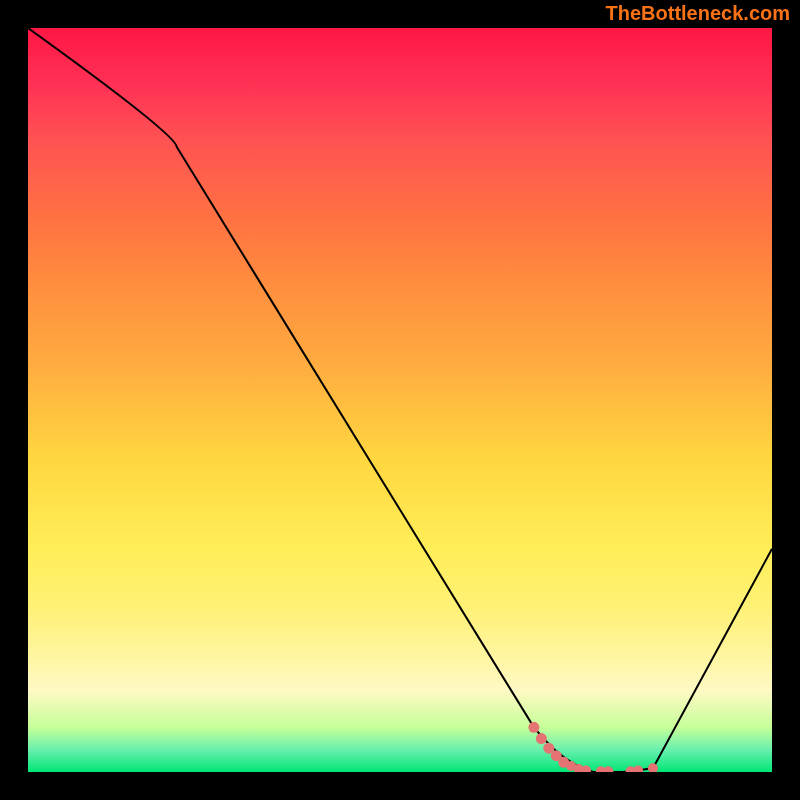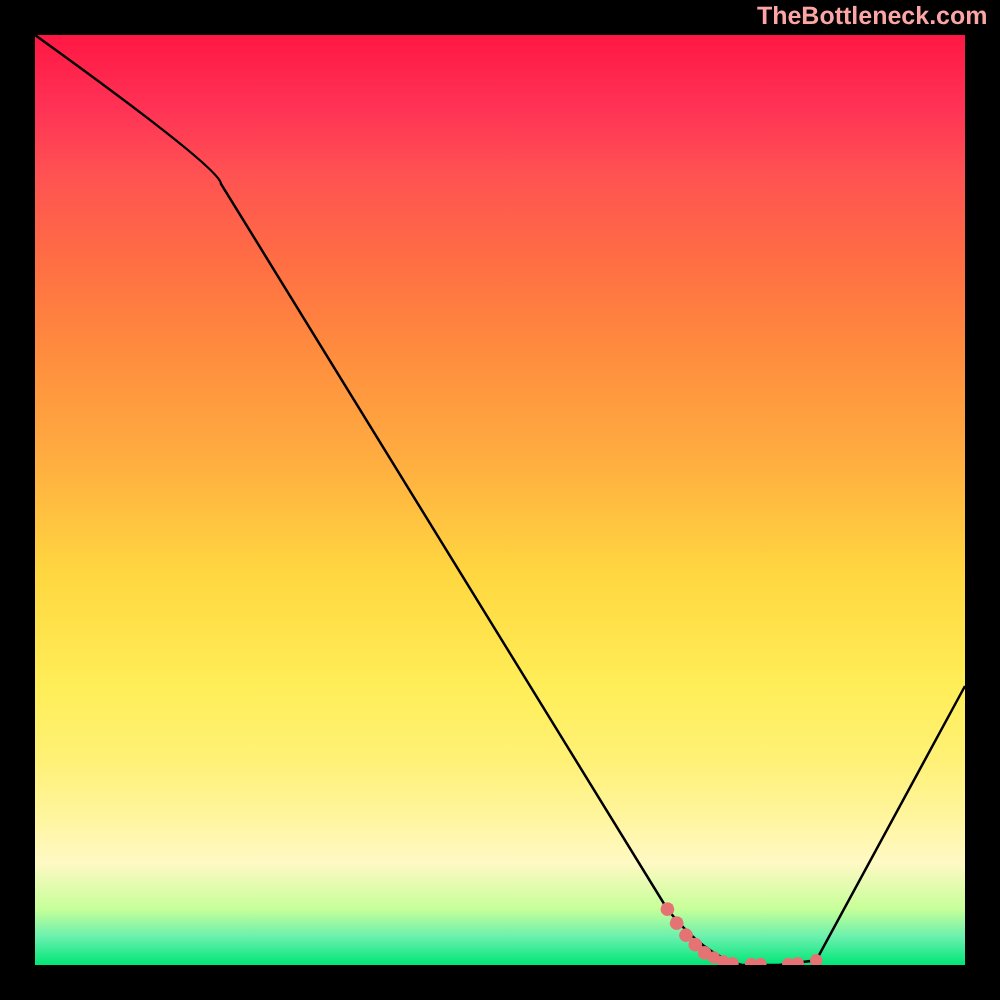--- a/index.html
+++ b/index.html
@@ -7,21 +7,21 @@
     width: 800px;
     height: 800px;
     background: #000;
     position: relative;
     font-family: Arial, sans-serif;
   }
   .watermark {
     position: absolute;
     top: 2px;
     right: 10px;
-    color: #fca5a5;
+    color: #f97316;
     font-size: 20px;
     font-weight: bold;
     z-index: 10;
   }
   .plot-area {
     position: absolute;
     top: 28px;
     left: 28px;
     width: 744px;
     height: 744px;

